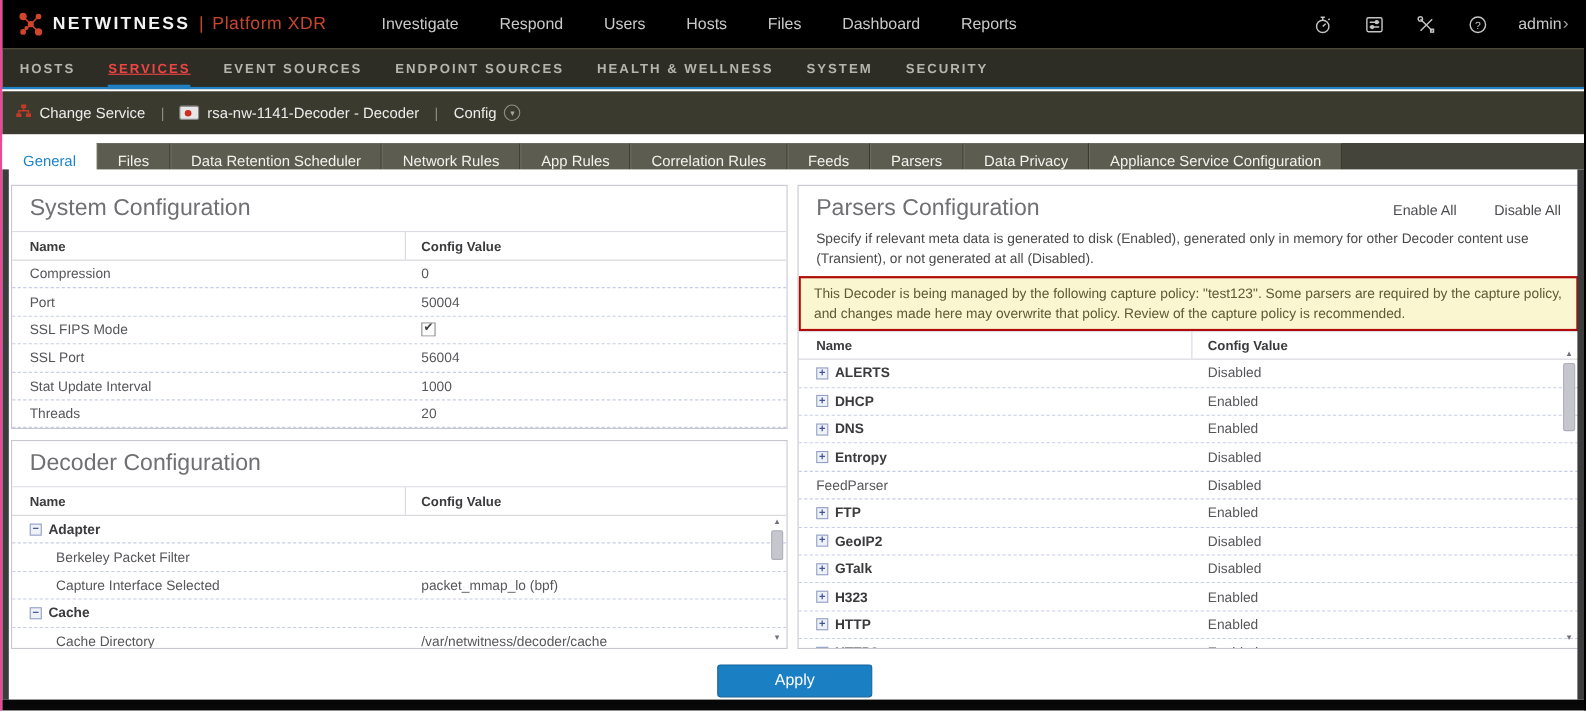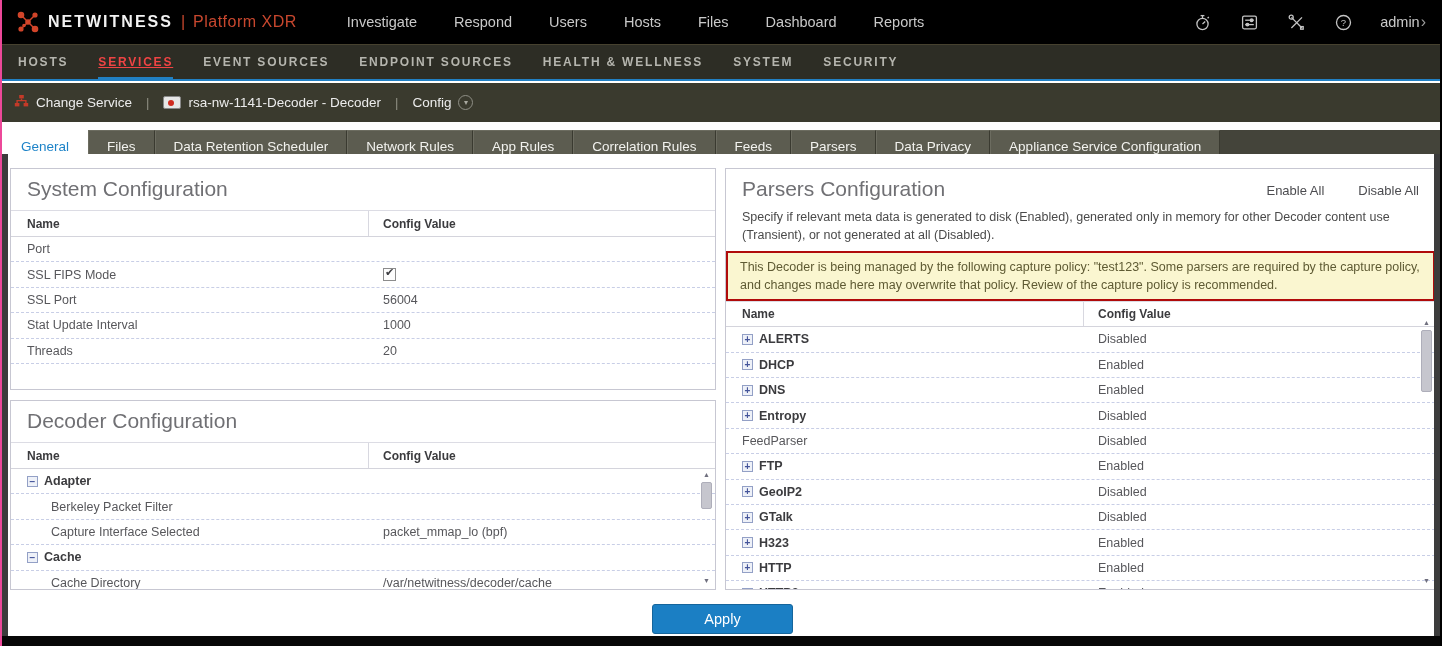--- a/index.html
+++ b/index.html
@@ -222,24 +222,37 @@
     <div class="panel" id="sys-panel">
       <div class="panel-title-row titled">
         <span class="panel-title">System Configuration</span>
       </div>
       <div class="grid-header">
         <div class="hcell-name">Name</div>
         <div class="hcell-value">Config Value</div>
       </div>
       <div>
 
-
           <div class="grid-row srow">
             <div class="cell-name">
+              <span class="name-text">Compression</span>
+            </div>
+            <div class="cell-value">
+
+              <span class="value-text">0</span>
+            </div>
+          </div>
+
+          <div class="grid-row srow">
+            <div class="cell-name">
               <span class="name-text">Port</span>
+            </div>
+            <div class="cell-value">
+
+              <span class="value-text">50004</span>
             </div>
           </div>
 
           <div class="grid-row srow">
             <div class="cell-name">
               <span class="name-text">SSL FIPS Mode</span>
             </div>
             <div class="cell-value">
               <span class="checkbox"></span>
               <span class="value-text"></span>

